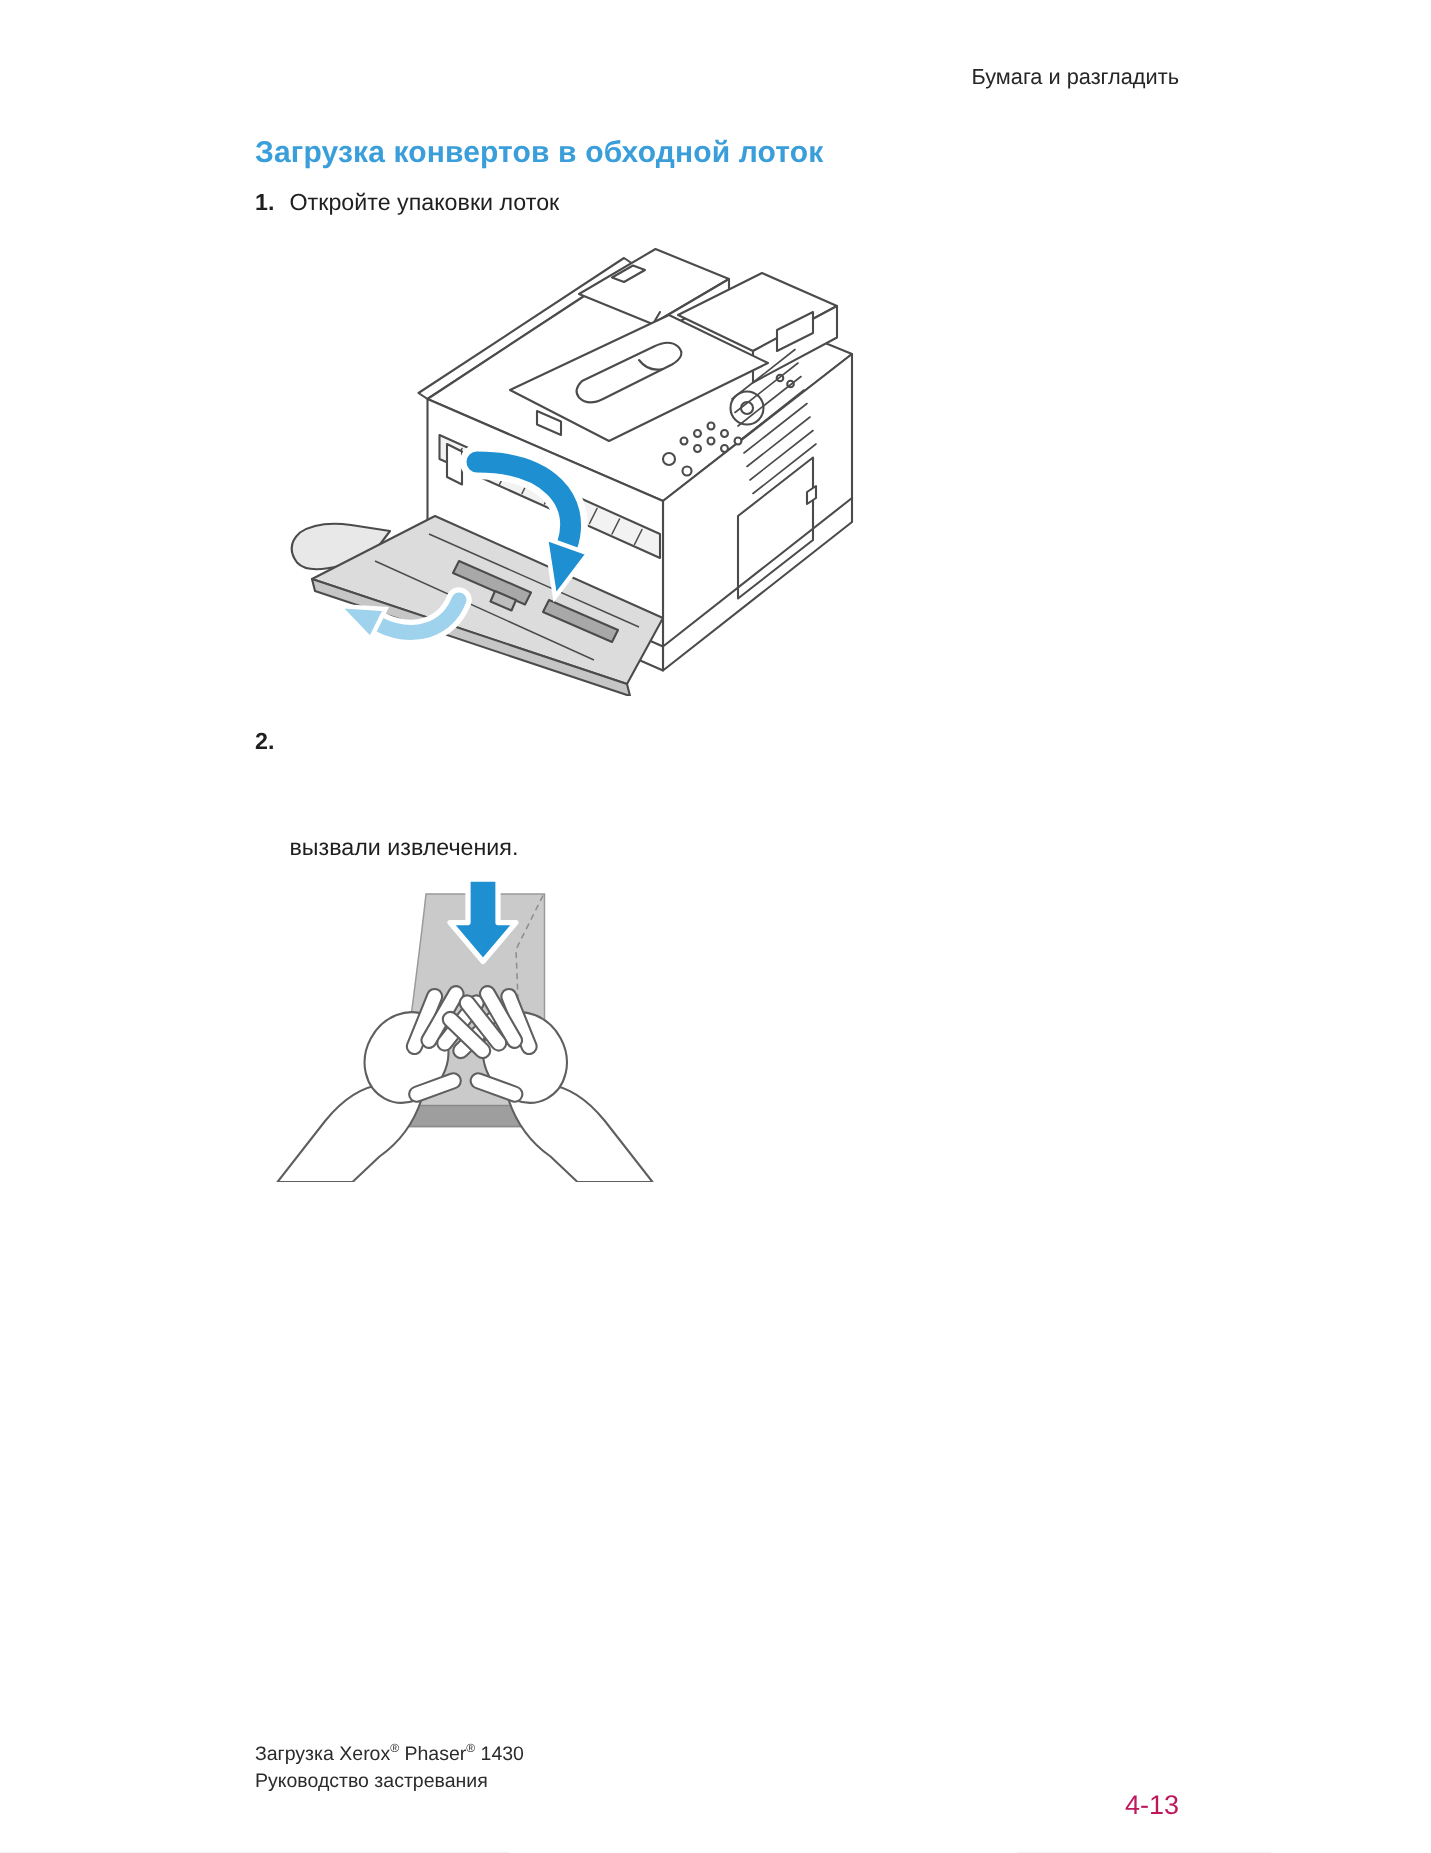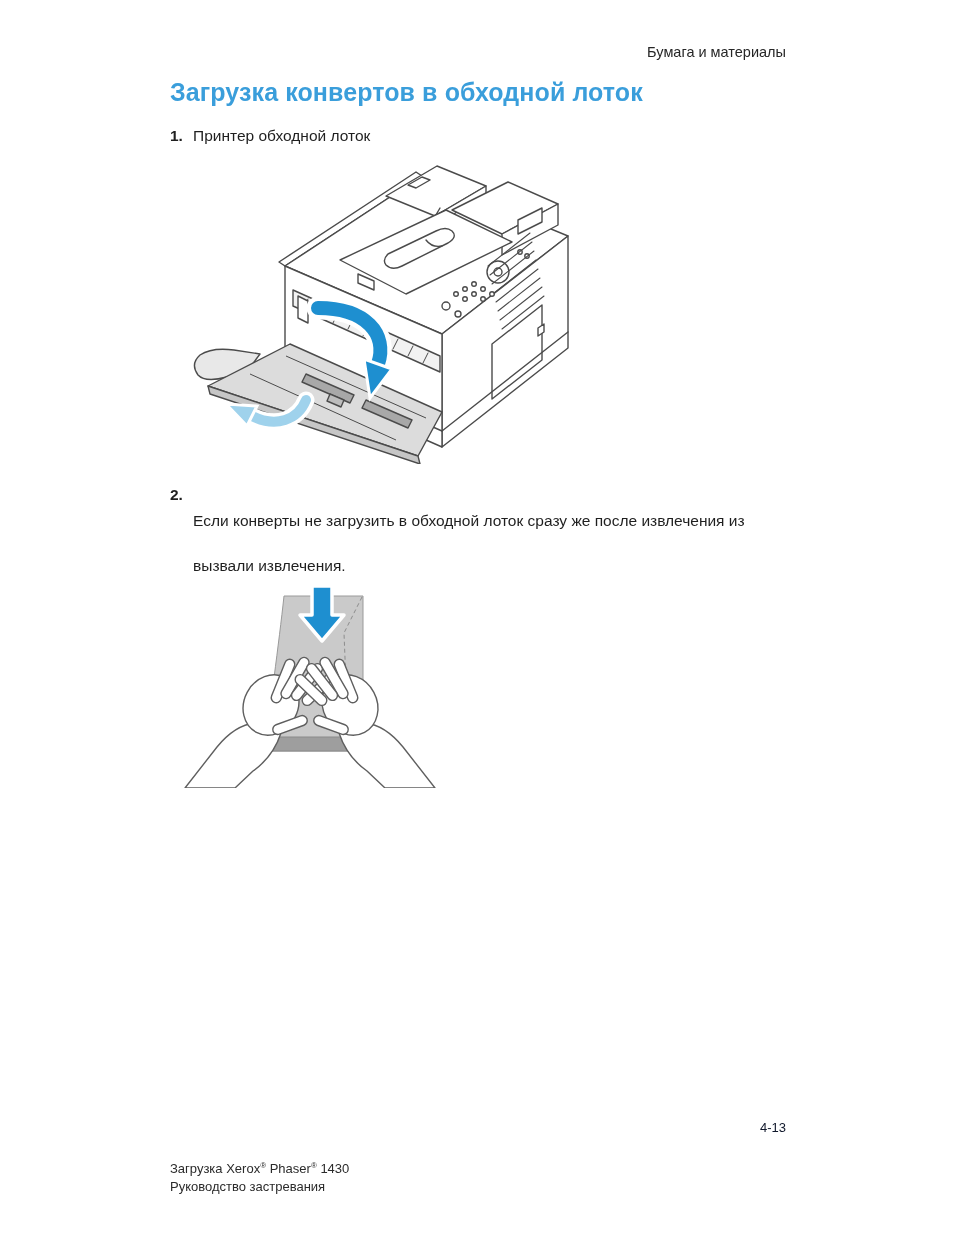--- a/index.html
+++ b/index.html
@@ -7,57 +7,57 @@
     position:relative; width:954px; height:1235px; margin:0 auto;
     background:#ffffff; overflow:hidden;
     font-family:"Liberation Sans", sans-serif;
     color:var(--text, #1f1f1f);
   }
   .running-header {
     position:absolute; top:44px; right:168px;
     font-size:14.5px; color:#262626;
   }
   .title {
-    position:absolute; left:170px; top:78px; margin:0;
-    font-size:25px; font-weight:bold; color:var(--heading-blue, #3a9edb);
+    position:absolute; left:170px; top:91px; margin:0;
+    font-size:20px; font-weight:bold; color:var(--heading-blue, #3a9edb);
     letter-spacing:.1px;
   }
   .step { position:absolute; left:170px; display:flex; }
   .step-1 { top:127px; }
   .step-2 { top:486px; width:640px; }
   .step-num { width:23px; flex:0 0 23px; font-weight:bold; font-size:15.5px; }
   .step-text { font-size:15.5px; }
   .note {
     position:absolute; left:193px; top:510px; margin:0;
     font-size:15.5px; line-height:22.3px;
   }
   .printer-illo { position:absolute; left:190px; top:148px; width:400px; height:316px; }
   .envelope-illo { position:absolute; left:183px; top:583px; width:300px; height:205px; }
   .footer-left {
     position:absolute; left:170px; top:1157px;
     font-size:13px; line-height:17.5px; color:#2b2b2b;
   }
   .footer-left sup { font-size:8px; }
   .footer-right {
-    position:absolute; right:168px; top:1120px;
-    font-size:13px; color:#0f172a;
+    position:absolute; right:168px; top:1193px;
+    font-size:18px; color:#be185d;
   }
 </style>
 </head>
 <body>
 
 <div class="page">
 
-  <div class="running-header">Бумага и материалы</div>
+  <div class="running-header">Бумага и разгладить</div>
 
   <h1 class="title">Загрузка конвертов в обходной лоток</h1>
 
   <div class="step step-1">
     <span class="step-num">1.</span>
-    <span class="step-text">Принтер обходной лоток</span>
+    <span class="step-text">Откройте упаковки лоток</span>
   </div>
 
   <svg class="printer-illo" viewBox="0 0 400 316">
     <g stroke="var(--line-art)" stroke-width="1.4" fill="#ffffff" stroke-linejoin="round" stroke-linecap="round">
 
       <path d="M232,28 L226,24 L89,114 L95,118 Z"></path>
 
       <path d="M95,118 L232,28 L378,88 L252,186 Z"></path>
 
       <path d="M378,88 L378,200 L252,299 L252,186 Z"></path>
@@ -157,21 +157,21 @@
       <path d="M116,252 C108,272 86,280 62,268" style="stroke:var(--arrow-light-blue)" stroke-width="10"></path>
       <path d="M67,258 L57,278 L36,256 Z" style="fill:var(--arrow-light-blue)" stroke="#ffffff" stroke-width="3"></path>
     </g>
   </svg>
 
   <div class="step step-2">
     <span class="step-num">2.</span>
   </div>
 
   <p class="note">
-    <span>Если конверты не загрузить в обходной лоток сразу же после извлечения из</span><br>
+    <br>
     <br>
     <span>вызвали извлечения.</span>
   </p>
 
   <svg class="envelope-illo" viewBox="0 0 300 205">
     <path d="M101,13 L180,13 L180,168 L82,168 C86,130 96,60 101,13 Z" style="fill:var(--envelope-gray)" stroke="#9a9a9a" stroke-width="1"></path>
     <path d="M179,14 L161,50 L165,150 L178,162" fill="none" stroke="#8d8d8d" stroke-width="1" stroke-dasharray="4 3"></path>
     <path d="M83,154 L177,154 L177,168 L83,168 Z" fill="#9e9e9e" stroke="#8a8a8a" stroke-width="1"></path>
     <path d="M129,3 L149,3 L149,32 L161,32 L139,58 L117,32 L129,32 Z" style="fill:var(--arrow-blue)" stroke="#ffffff" stroke-width="3.5" stroke-linejoin="round"></path>
     <g fill="#ffffff" stroke="#5f5f5f" stroke-width="1.4" stroke-linejoin="round" stroke-linecap="round">

